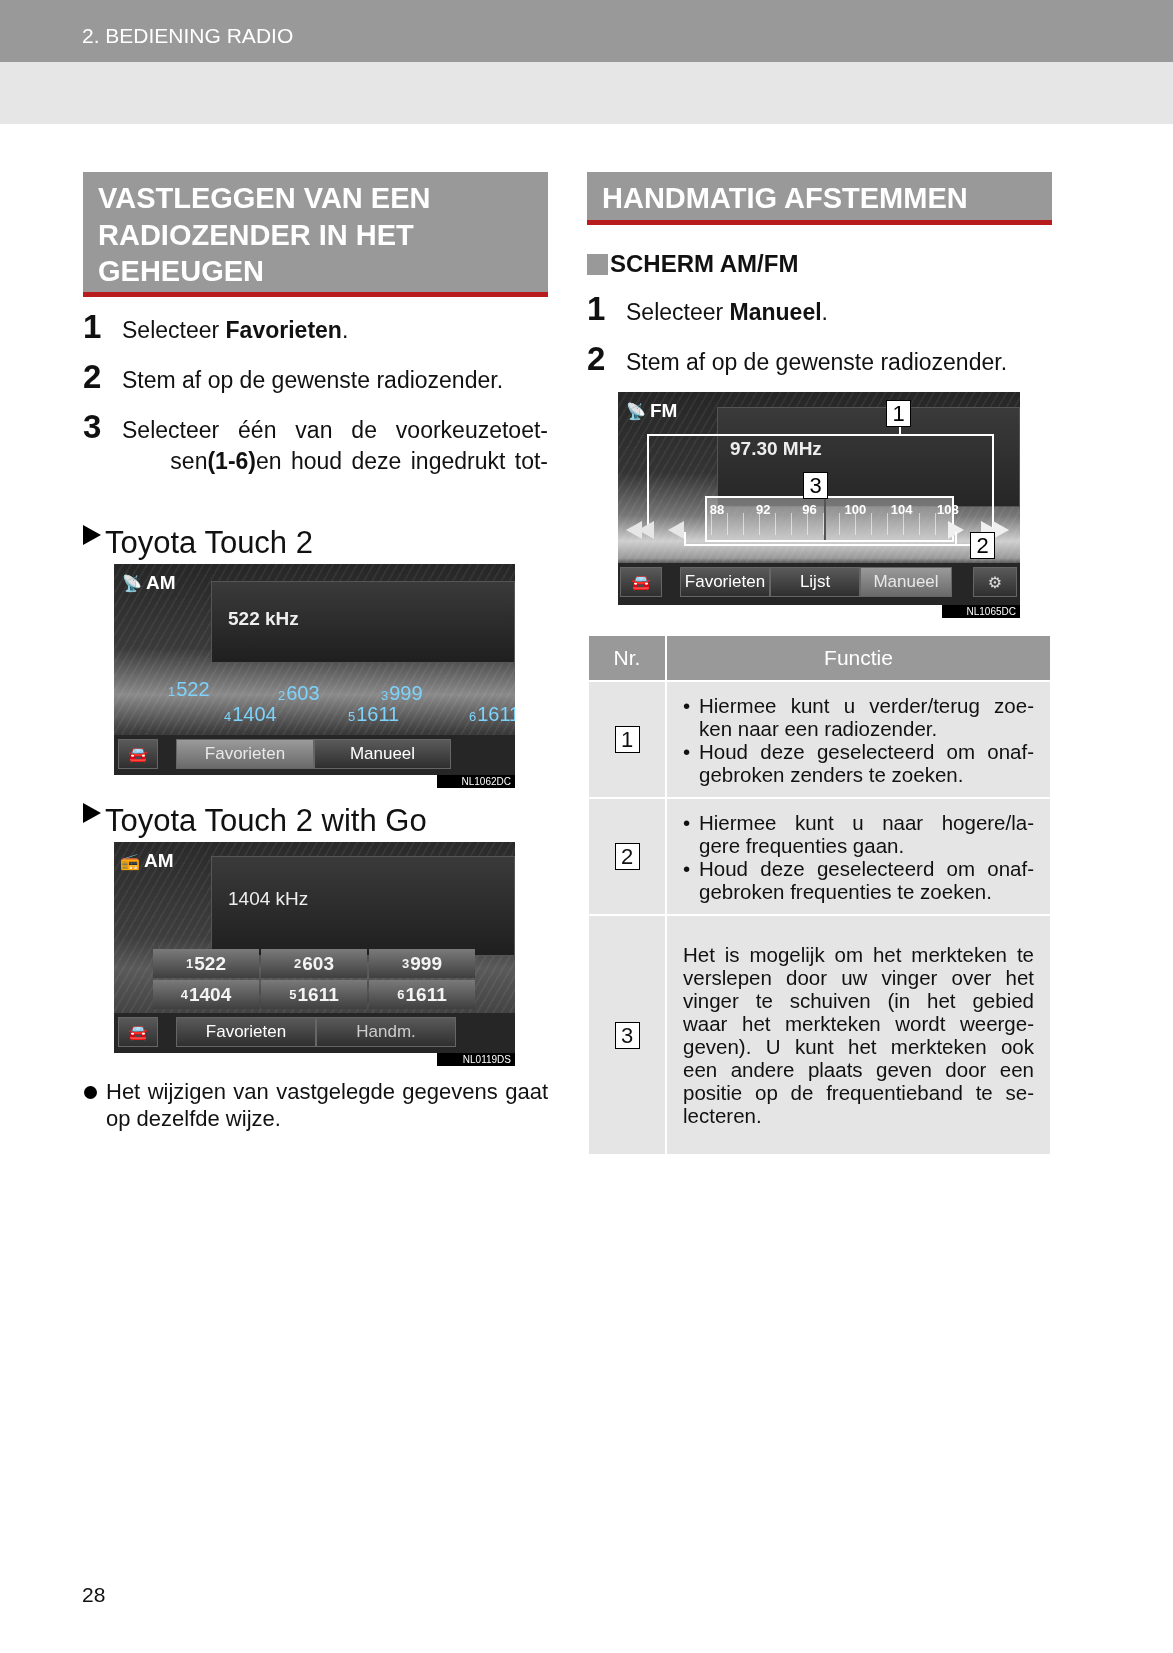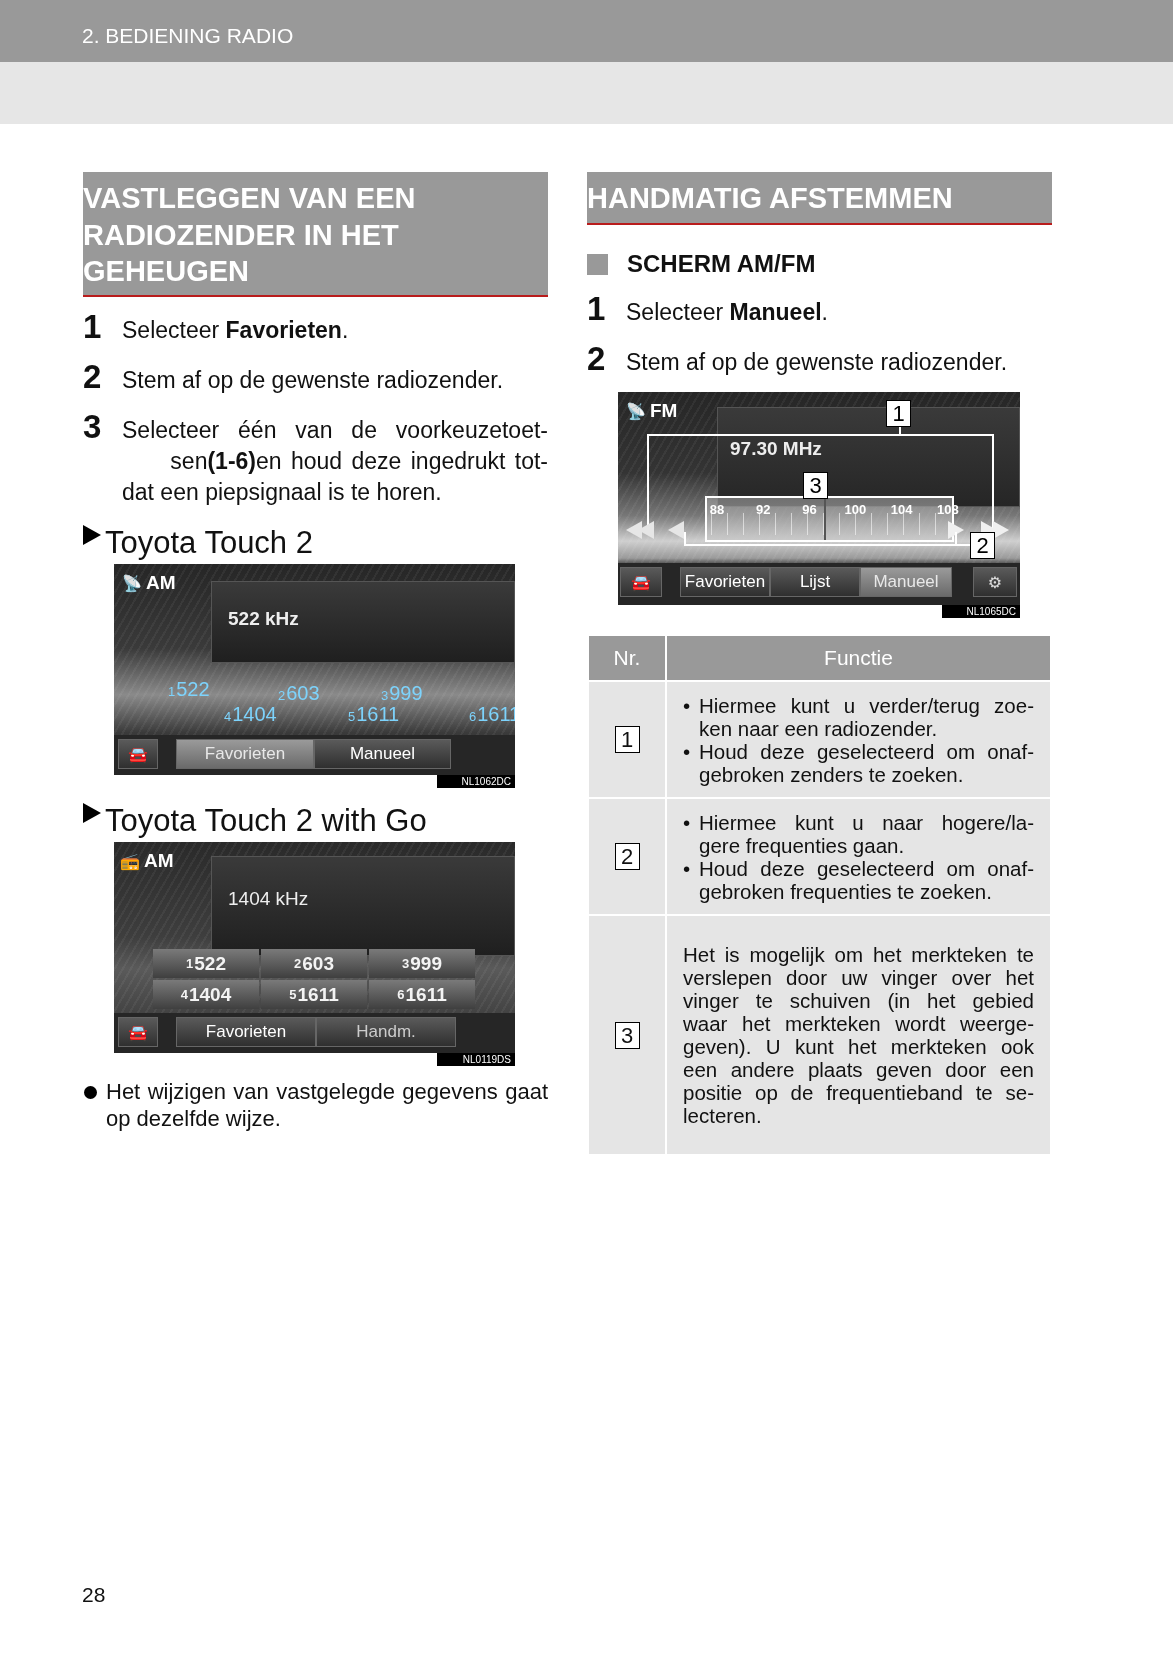--- a/index.html
+++ b/index.html
@@ -4,26 +4,26 @@
 <style>
   * { box-sizing: border-box; margin: 0; padding: 0; }
   html, body { width: 1173px; height: 1653px; background: #ffffff; overflow: hidden; }
   body { position: relative; font-family: "Liberation Sans", sans-serif; color: #111; }
 
   .topbar { position: absolute; left: 0; top: 0; width: 1173px; height: 62px; background: #999999; }
   .topbar .title { position: absolute; left: 82px; top: 24px; color: #fff; font-size: 21px; }
   .subbar { position: absolute; left: 0; top: 62px; width: 1173px; height: 62px; background: #e6e6e6; }
 
   .sec-head { position: absolute; background: #999999; color: #fff; font-weight: bold;
-              font-size: 29px; line-height: 36.5px; padding: 8px 16px 6px 0;
-              border-bottom: 2px solid #b91c1c; }
+              font-size: 29px; line-height: 36.5px; padding: 8px 16px 6px 15px;
+              border-bottom: 5px solid #b91c1c; }
   .sec-head.left { left: 83px; top: 172px; width: 465px; height: 125px; }
   .sec-head.right { left: 587px; top: 172px; width: 465px; height: 53px; }
 
-  .sub-head { position: absolute; left: 587px; top: 250px; font-size: 24px; font-weight: bold; display: flex; align-items: center; gap: 17px; }
+  .sub-head { position: absolute; left: 587px; top: 250px; font-size: 24px; font-weight: bold; display: flex; align-items: center; }
   .sub-head .sq { width: 21px; height: 21px; background: #999; display: inline-block; margin-right: 2px; }
 
   .step { position: absolute; font-size: 23px; line-height: 31px; }
   .step .num { position: absolute; left: 0; top: -4px; font-weight: bold; font-size: 33px; }
   .step .txt { position: absolute; left: 39px; top: 0; text-align: justify; }
   .step b { font-weight: bold; }
 
   .variant { position: absolute; font-size: 31px; display: flex; align-items: flex-start; }
   .variant .tri { width: 0; height: 0; border-top: 10px solid transparent; border-bottom: 10px solid transparent; border-left: 18px solid #000; margin-right: 4px; }
 
@@ -99,21 +99,20 @@
 </div>
 <div class="step" style="left:83px; top:415px; width:465px;">
   <span class="num">3</span>
   <span class="txt" style="width:426px;">
     <div style="text-align:justify; text-align-last:justify;">Selecteer één van de voorkeuzetoet-</div>
     <div style="display:flex; justify-content:flex-end;">
         <span>sen</span>
         <b>(1-6)</b>
         <span style="flex:0 0 auto; width:292px; text-align:justify; text-align-last:justify;">en houd deze ingedrukt tot-</span>
       </div>
-    <div>dat een piepsignaal is te horen.</div>
   </span>
 </div>
 
 <div class="variant" style="left:83px; top:525px;">
   <span class="tri"></span>
   <span>Toyota Touch 2</span>
 </div>
 <div class="screen" style="left:114px; top:564px; width:401px; height:211px;">
   <div class="bg"></div>
   <div class="stripes"></div>

